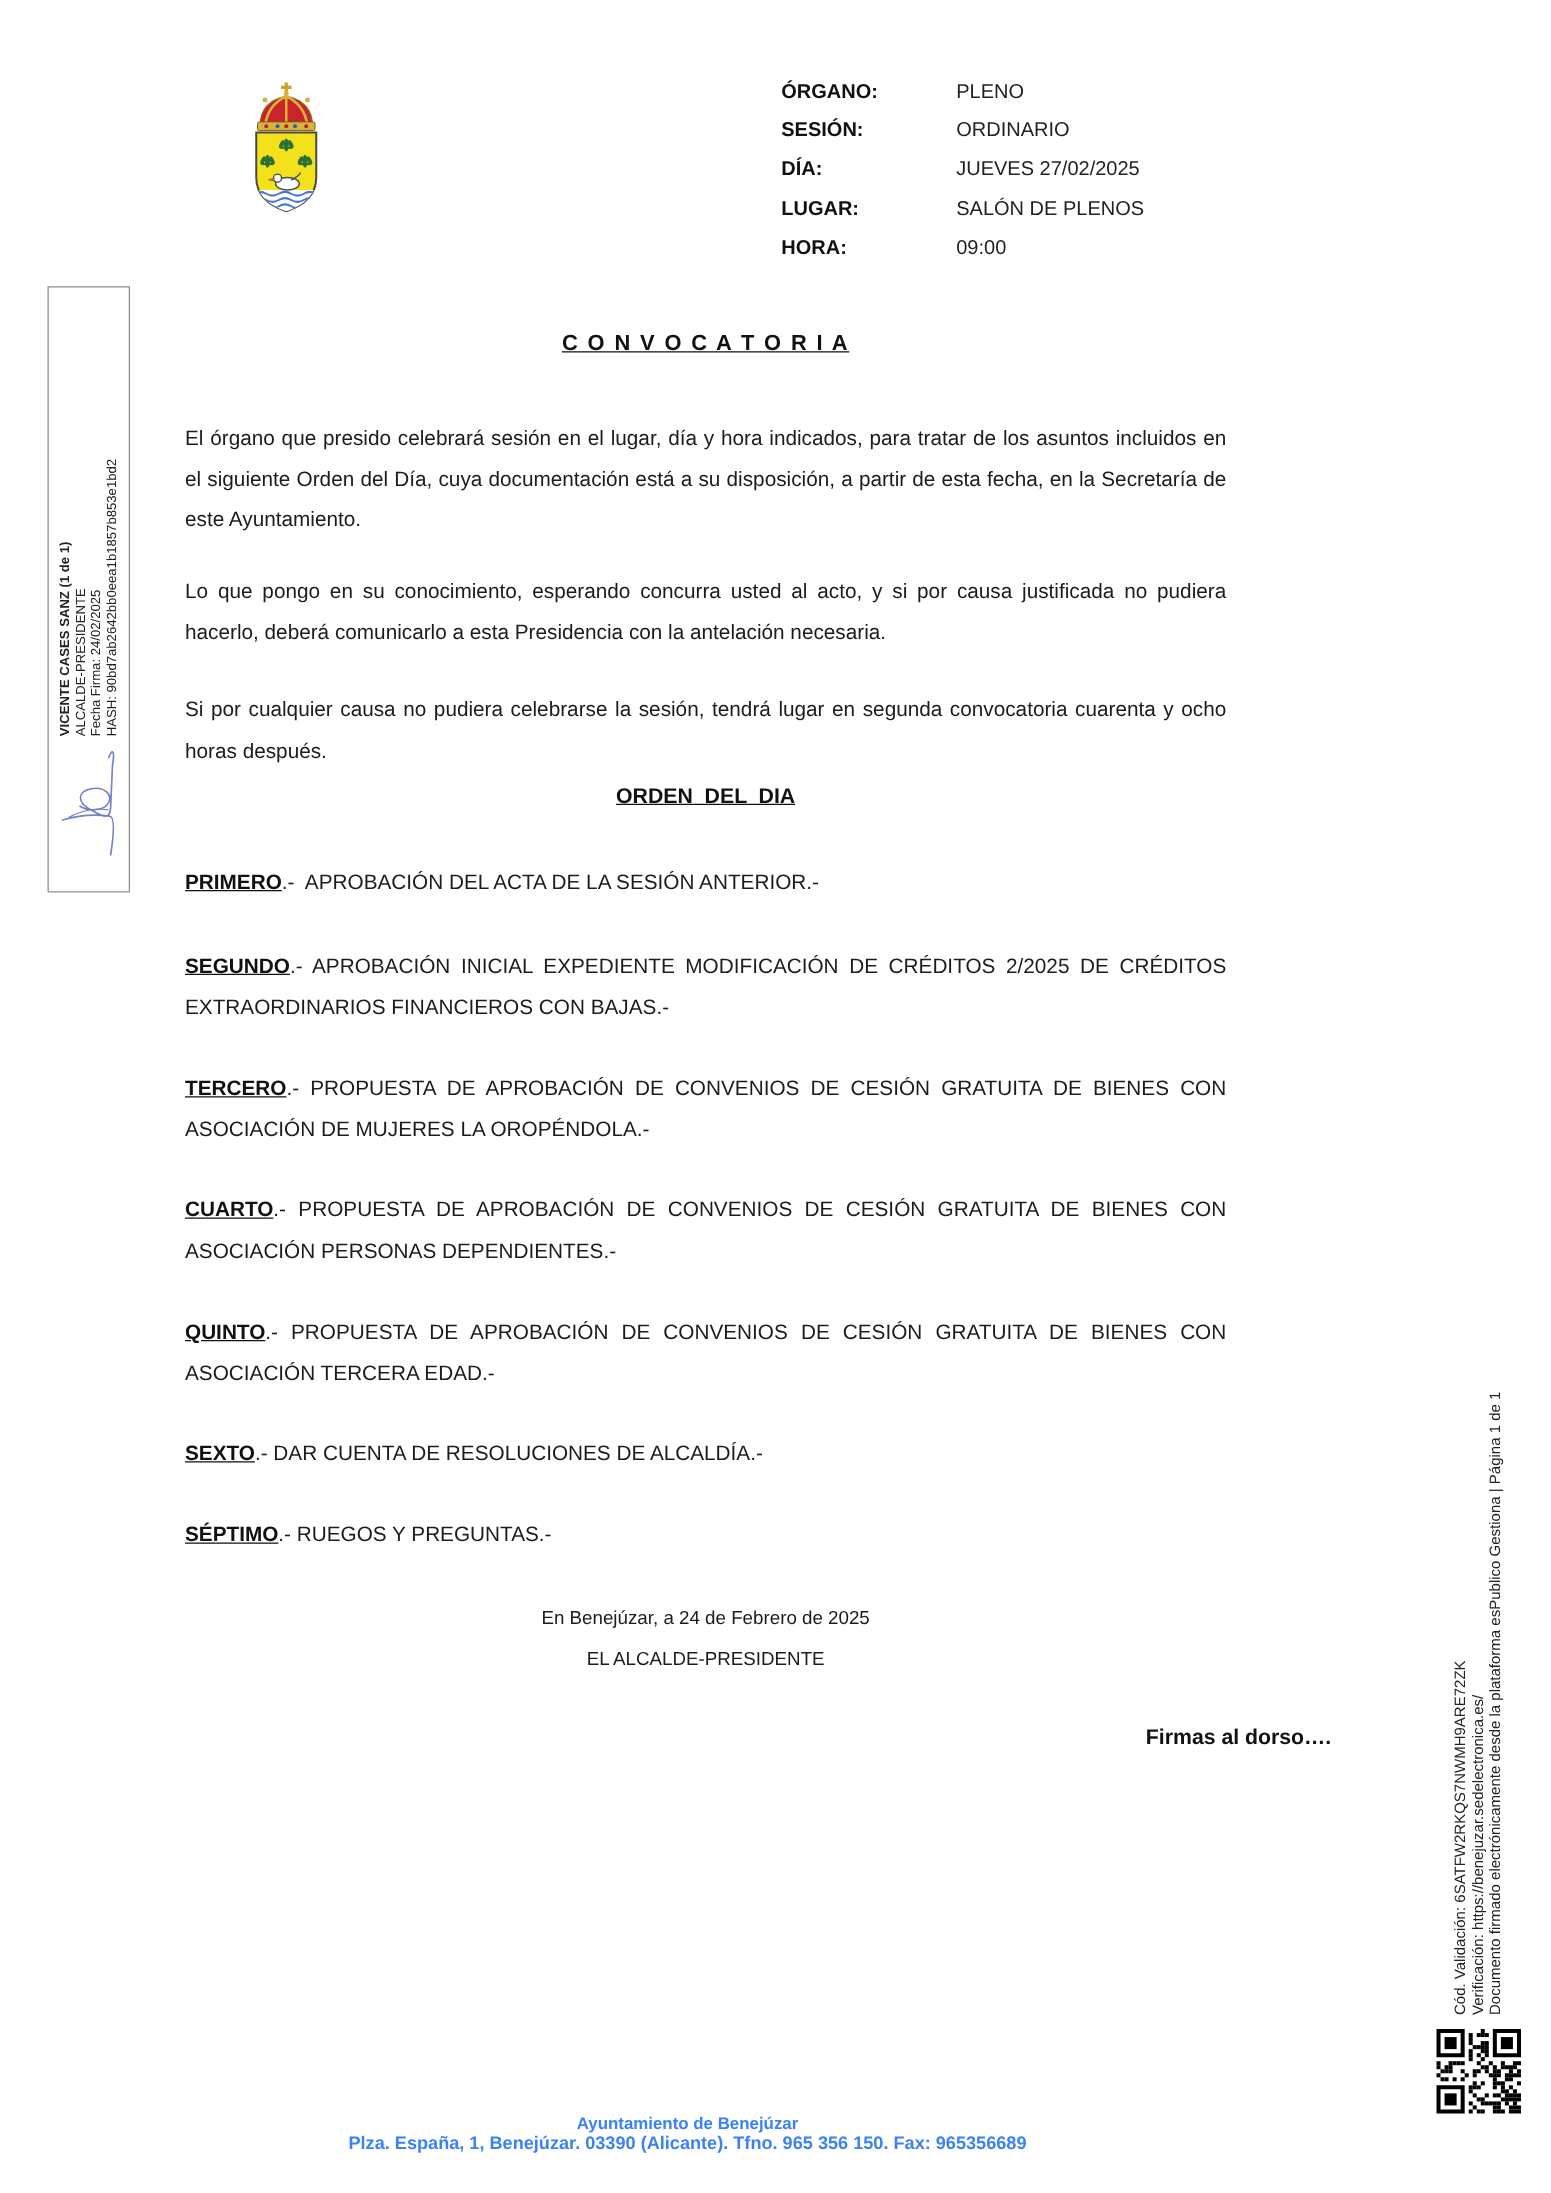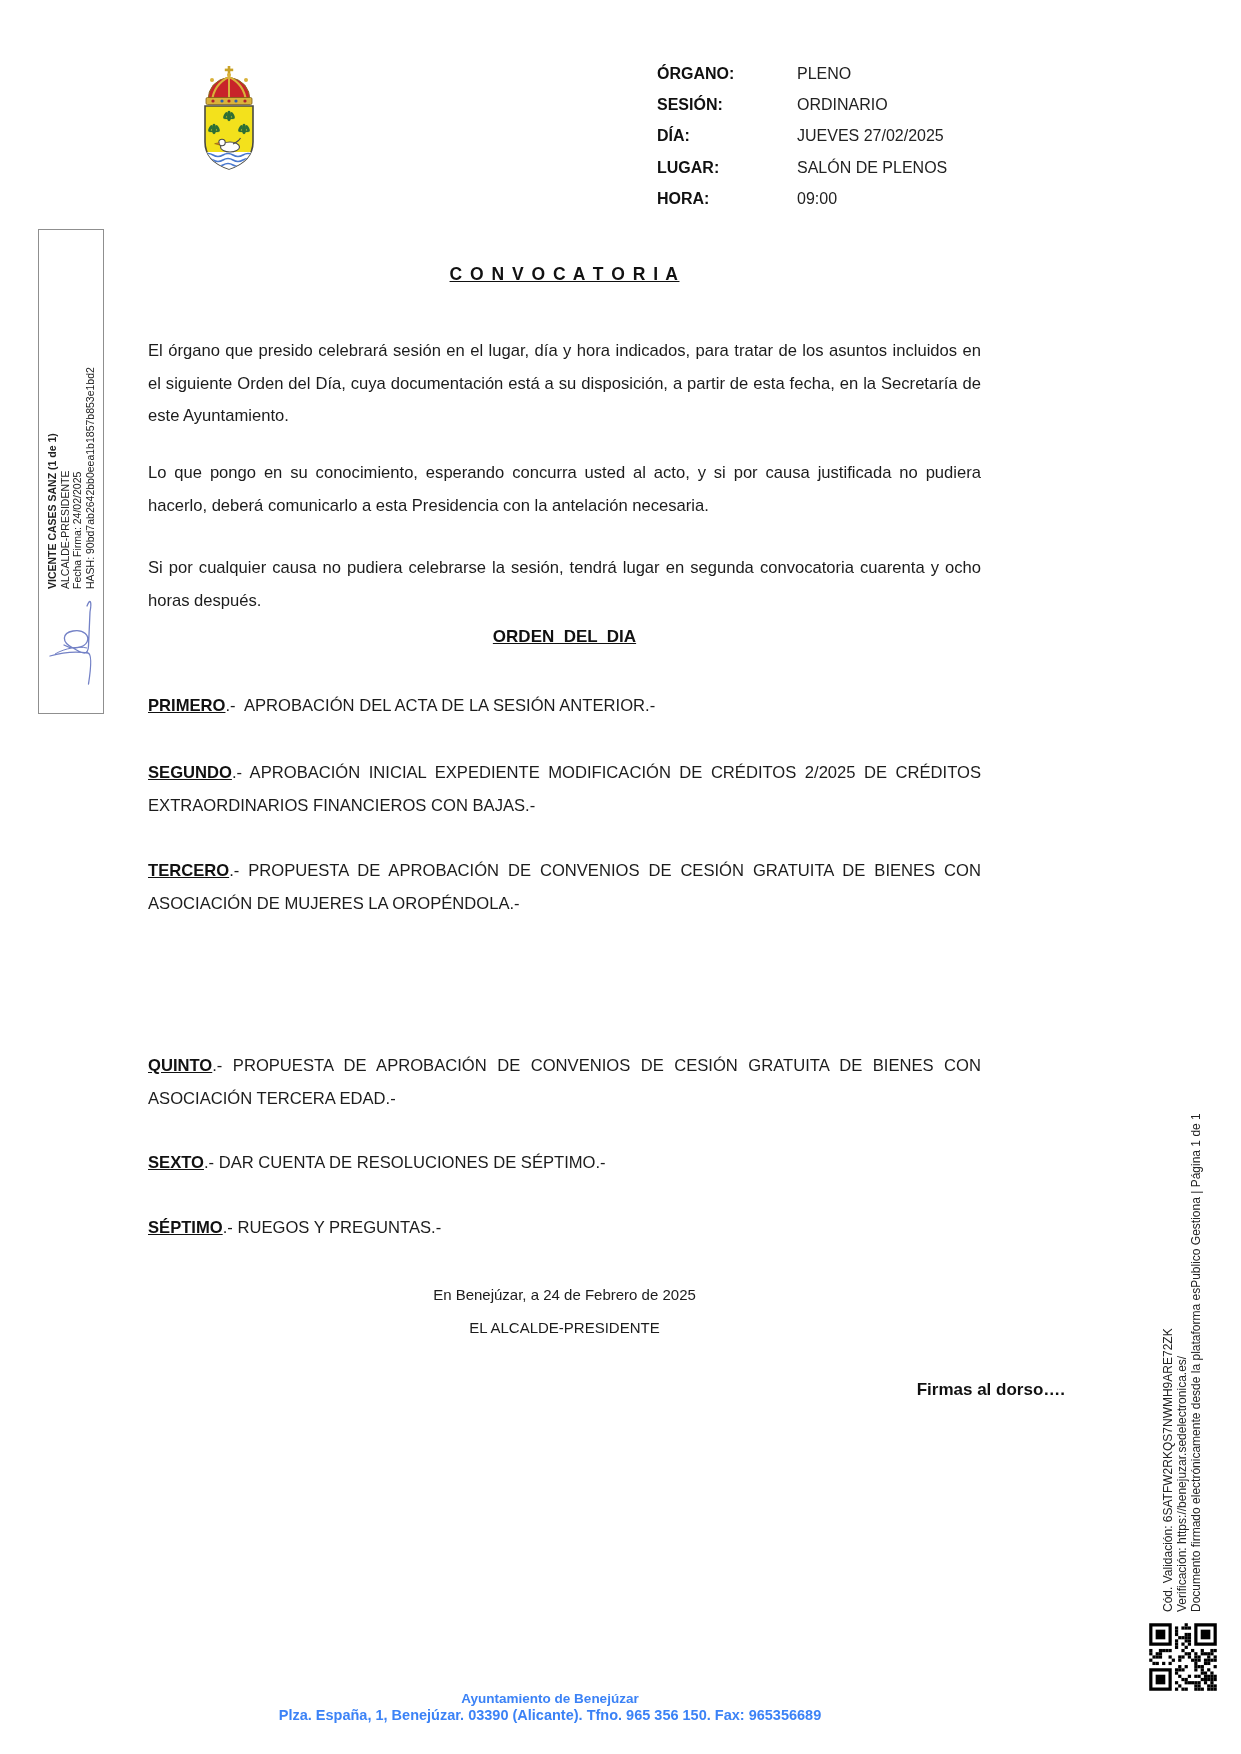--- a/index.html
+++ b/index.html
@@ -3,21 +3,21 @@
 <meta charset="utf-8">
 <style>
   html,body{margin:0;padding:0;background:#ffffff;}
   .page{position:relative;width:1241px;height:1754px;background:#fff;overflow:hidden;
         font-family:"Liberation Sans","DejaVu Sans",sans-serif;color:#1c1c1c;}
   .abs{position:absolute;}
 
   
   .hdr{left:625px;top:58px;}
   .hdr-row{display:flex;height:31.4px;align-items:center;font-size:16px;}
-  .hdr-label{width:140px;font-weight:bold;color:#111;margin-left:32px;}
+  .hdr-label{width:140px;font-weight:bold;color:#111;}
   .hdr-value{color:#222;}
 
   
   .sidebox{left:38px;top:229px;width:64px;height:483px;border:1px solid #8f8f8f;background:#fff;}
   .side-rot{position:absolute;left:7px;top:359px;width:240px;
             transform:rotate(-90deg);transform-origin:0 0;
             font-size:10.5px;line-height:12.6px;color:#222;white-space:nowrap;}
   .side-rot .b{font-weight:bold;}
   .sig-svg{position:absolute;left:4px;top:366px;}
 
@@ -137,22 +137,23 @@
 
   <div class="abs para" style="top:335px;">El órgano que presido celebrará sesión en el lugar, día y hora indicados, para tratar de los asuntos incluidos en el siguiente Orden del Día, cuya documentación está a su disposición, a partir de esta fecha, en la Secretaría de este Ayuntamiento.</div>
   <div class="abs para" style="top:457px;">Lo que pongo en su conocimiento, esperando concurra usted al acto, y si por causa justificada no pudiera hacerlo, deberá comunicarlo a esta Presidencia con la antelación necesaria.</div>
   <div class="abs para" style="top:552px;">Si por cualquier causa no pudiera celebrarse la sesión, tendrá lugar en segunda convocatoria cuarenta y ocho horas después.</div>
 
   <div class="abs orden">ORDEN  DEL  DIA</div>
 
   <div class="abs item" style="top:690px;"><span class="term">PRIMERO</span><span>.-&nbsp; APROBACIÓN DEL ACTA DE LA SESIÓN ANTERIOR.-</span></div>
   <div class="abs item" style="top:757px;"><span class="term">SEGUNDO</span><span>.- APROBACIÓN INICIAL EXPEDIENTE MODIFICACIÓN DE CRÉDITOS 2/2025 DE CRÉDITOS EXTRAORDINARIOS FINANCIEROS CON BAJAS.-</span></div>
   <div class="abs item" style="top:855px;"><span class="term">TERCERO</span><span>.- PROPUESTA DE APROBACIÓN DE CONVENIOS DE CESIÓN GRATUITA DE BIENES CON ASOCIACIÓN DE MUJERES LA OROPÉNDOLA.-</span></div>
+  <div class="abs item" style="top:952px;"><span class="term">CUARTO</span><span>.- PROPUESTA DE APROBACIÓN DE CONVENIOS DE CESIÓN GRATUITA DE BIENES CON ASOCIACIÓN PERSONAS DEPENDIENTES.-</span></div>
   <div class="abs item" style="top:1050px;"><span class="term">QUINTO</span><span>.- PROPUESTA DE APROBACIÓN DE CONVENIOS DE CESIÓN GRATUITA DE BIENES CON ASOCIACIÓN TERCERA EDAD.-</span></div>
-  <div class="abs item" style="top:1147px;"><span class="term">SEXTO</span><span>.- DAR CUENTA DE RESOLUCIONES DE SÉPTIMO.-</span></div>
+  <div class="abs item" style="top:1147px;"><span class="term">SEXTO</span><span>.- DAR CUENTA DE RESOLUCIONES DE ALCALDÍA.-</span></div>
   <div class="abs item" style="top:1212px;"><span class="term">SÉPTIMO</span><span>.- RUEGOS Y PREGUNTAS.-</span></div>
 
   <div class="abs closing">
     <div>En Benejúzar, a 24 de Febrero de 2025</div>
     <div>EL ALCALDE-PRESIDENTE</div>
   </div>
   <div class="abs firmas">Firmas al dorso….</div>
 
   <div class="abs margin-rot">
     <div>Cód. Validación: 6SATFW2RKQS7NWMH9ARE72ZK</div>

